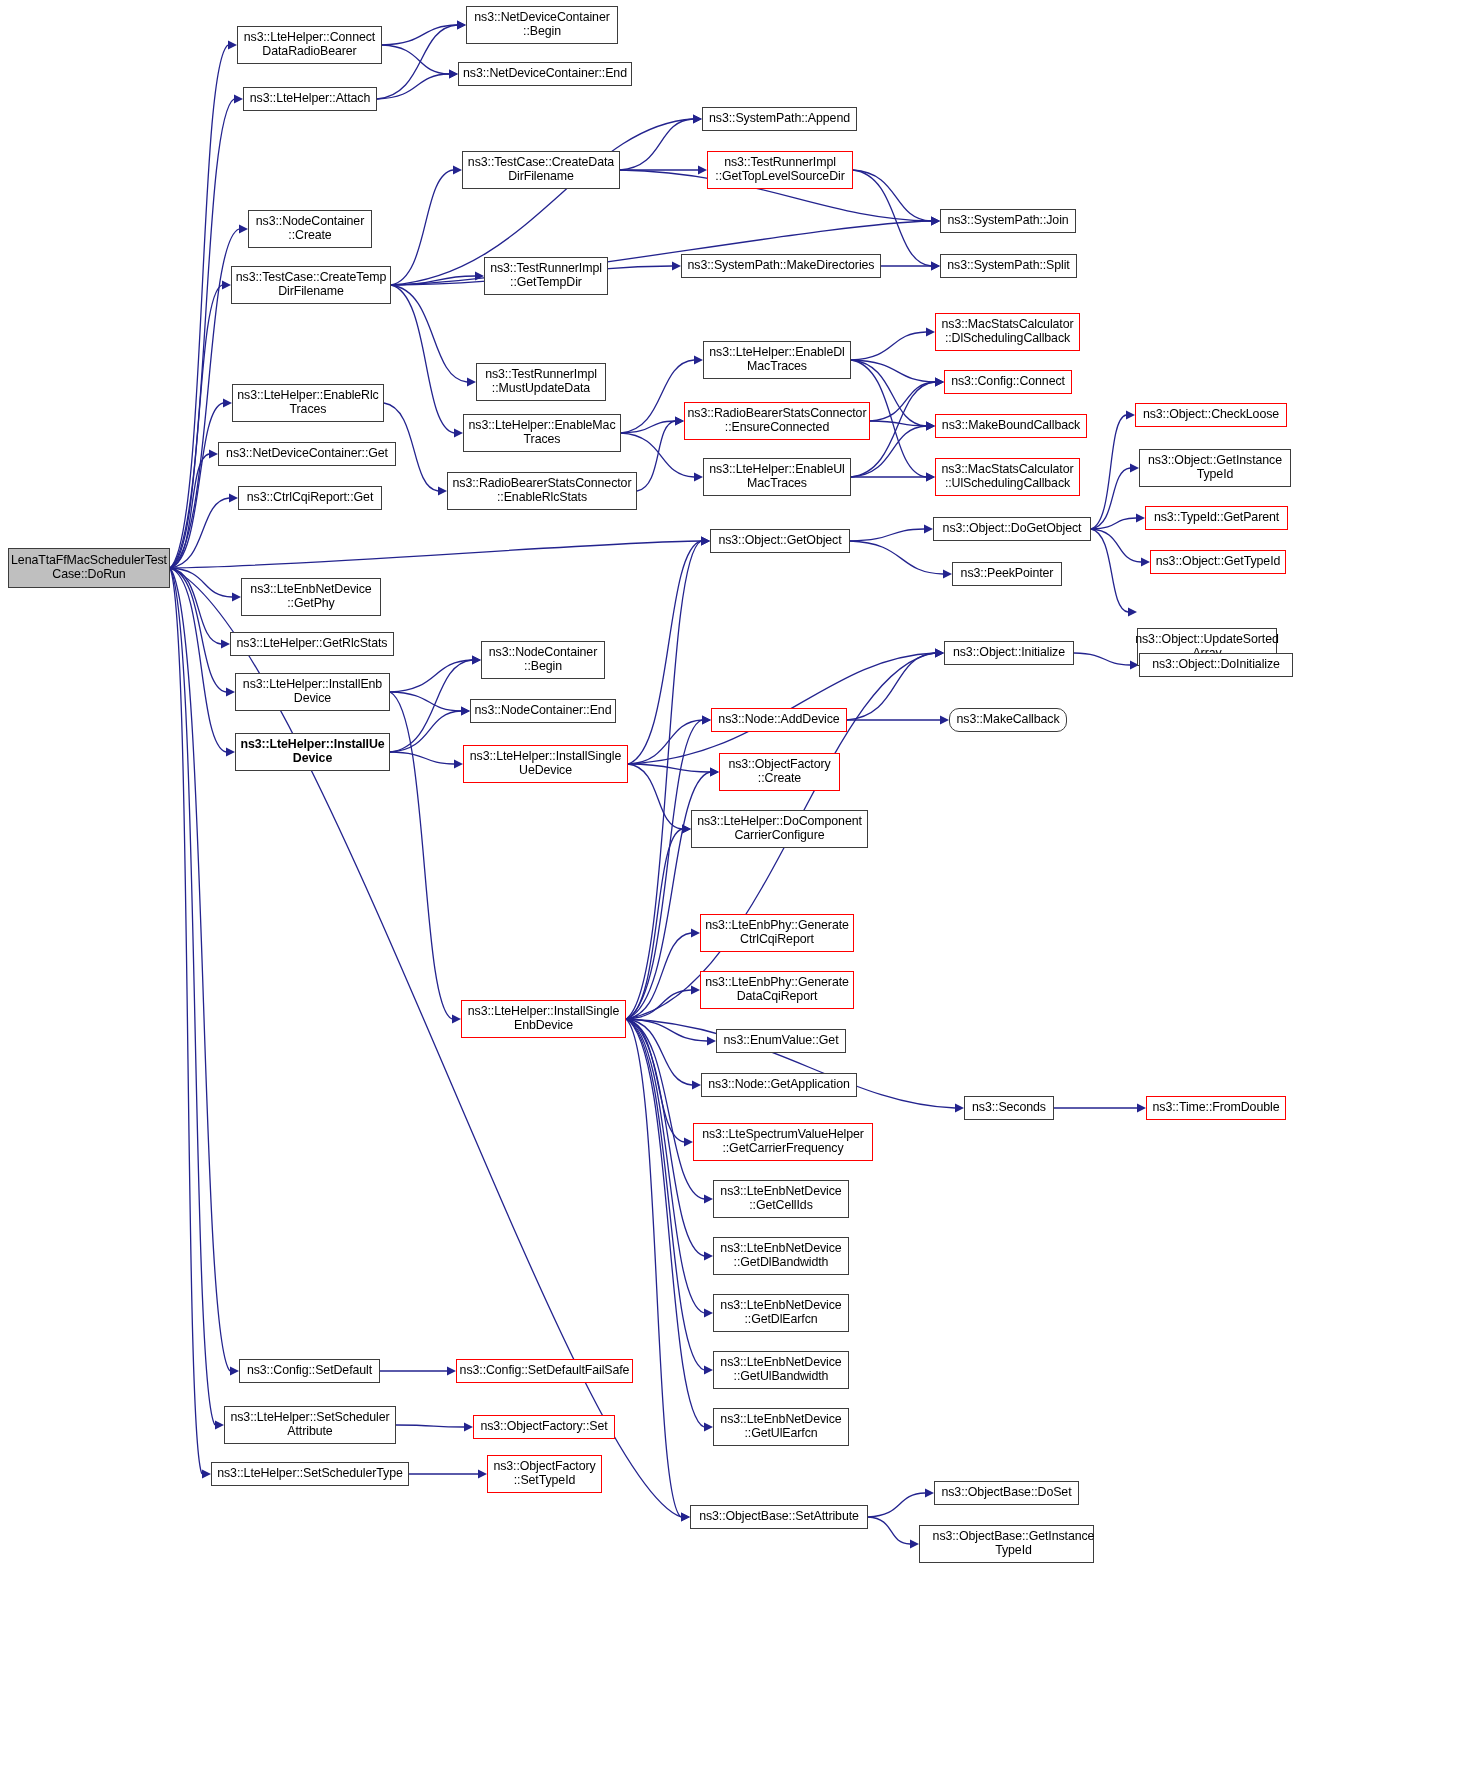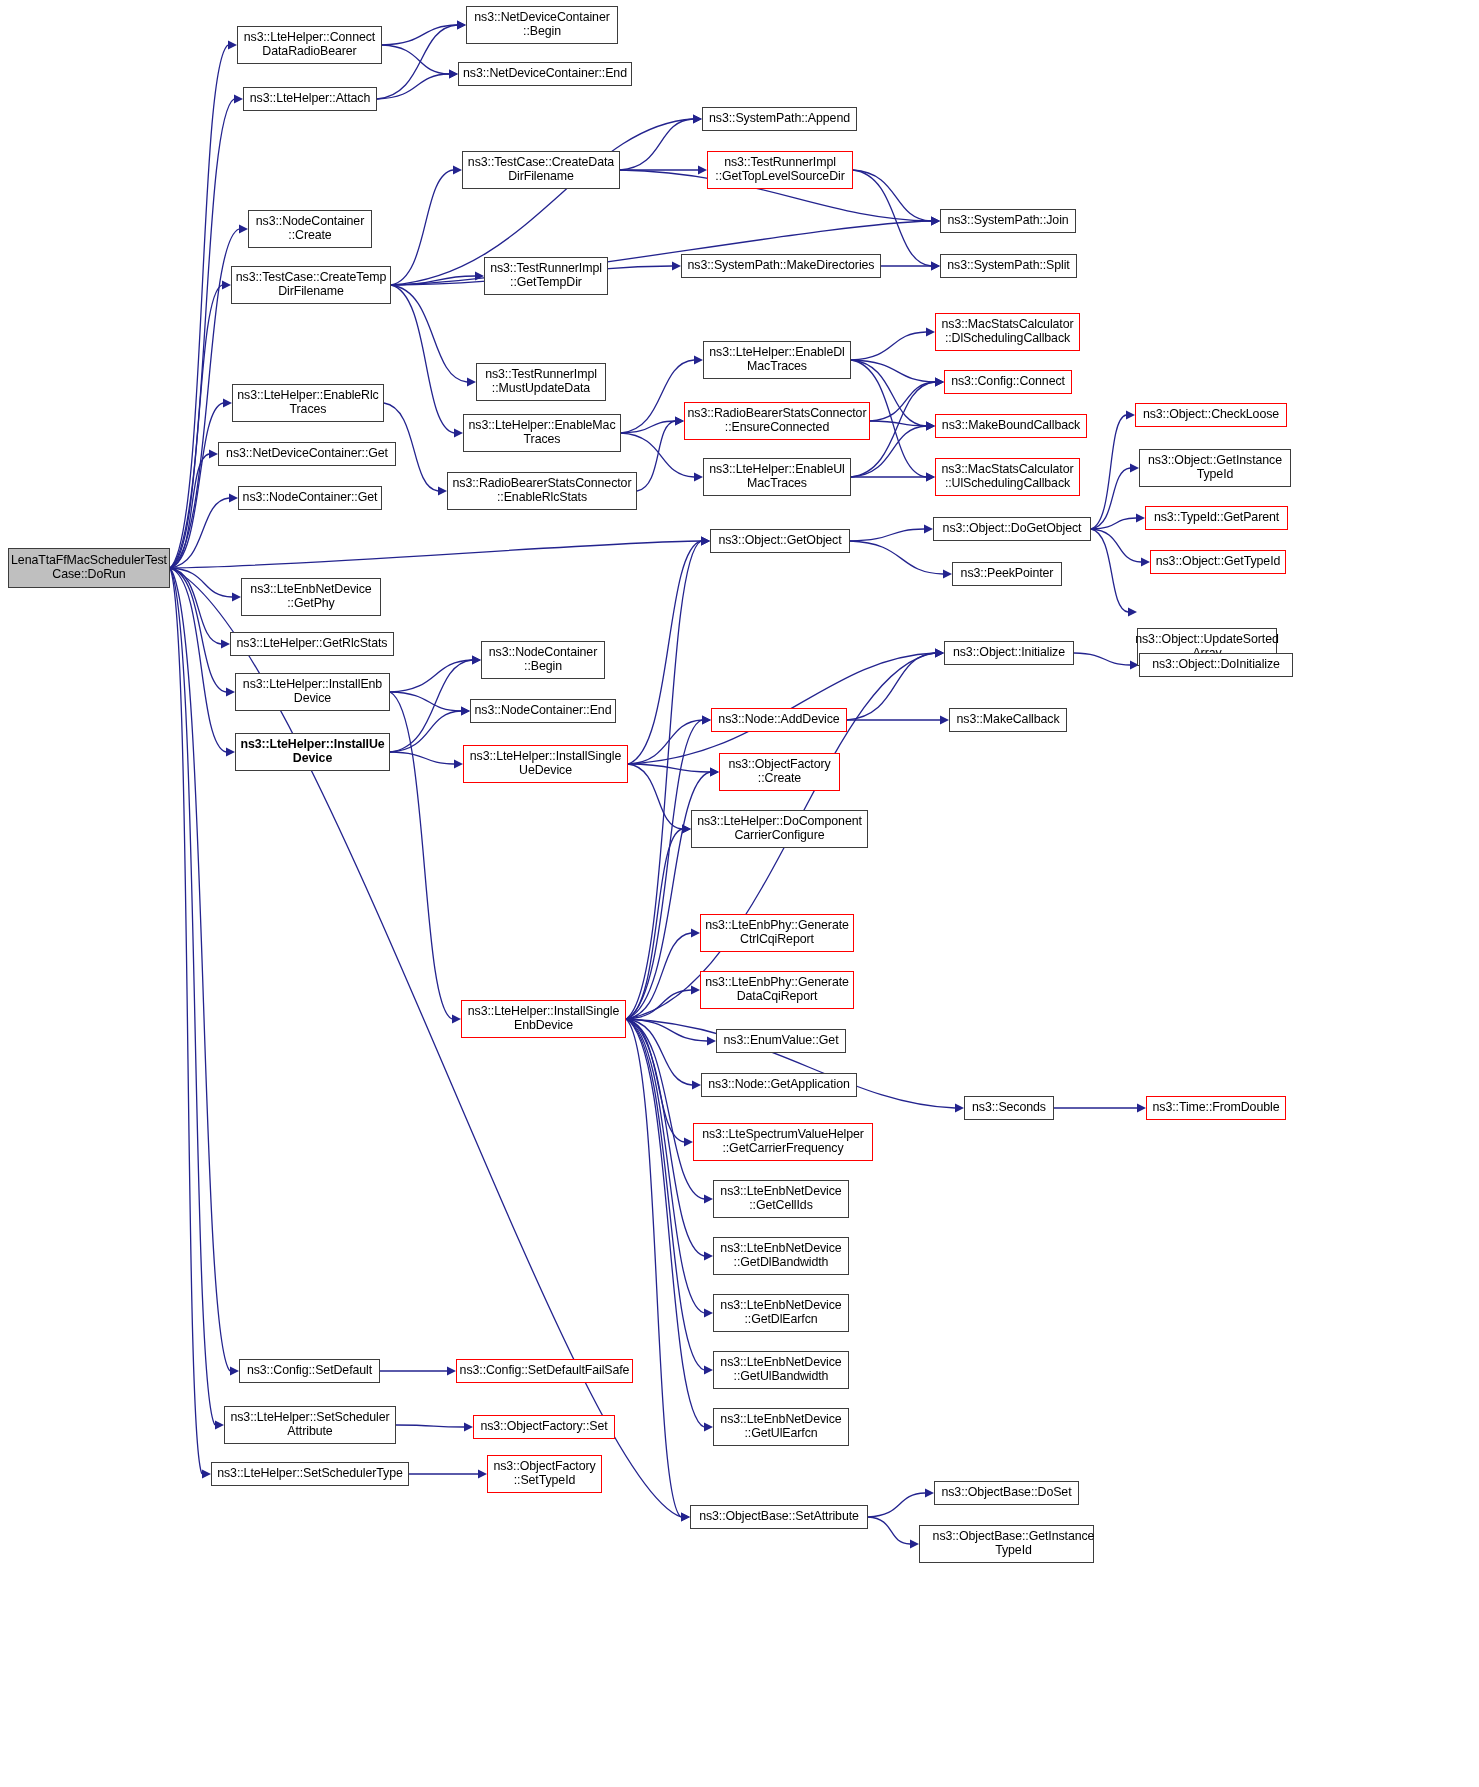--- a/index.html
+++ b/index.html
@@ -282,42 +282,42 @@
       <div class="node" style="left: 463px; top: 414px; width: 158px; height: 38px;">ns3::LteHelper::EnableMac
 Traces</div>
       <div class="node red" style="left: 1135px; top: 403px; width: 152px; height: 24px;">ns3::Object::CheckLoose</div>
       <div class="node" style="left: 218px; top: 442px; width: 178px; height: 24px;">ns3::NetDeviceContainer::Get</div>
       <div class="node" style="left: 1139px; top: 449px; width: 152px; height: 38px;">ns3::Object::GetInstance
 TypeId</div>
       <div class="node" style="left: 703px; top: 458px; width: 148px; height: 38px;">ns3::LteHelper::EnableUl
 MacTraces</div>
       <div class="node red" style="left: 935px; top: 458px; width: 145px; height: 38px;">ns3::MacStatsCalculator
 ::UlSchedulingCallback</div>
-      <div class="node" style="left: 238px; top: 486px; width: 144px; height: 24px;">ns3::NodeContainer::Get</div>
+      <div class="node" style="left: 238px; top: 486px; width: 144px; height: 24px;">ns3::CtrlCqiReport::Get</div>
       <div class="node red" style="left: 1145px; top: 506px; width: 143px; height: 24px;">ns3::TypeId::GetParent</div>
       <div class="node" style="left: 447px; top: 472px; width: 190px; height: 38px;">ns3::RadioBearerStatsConnector
 ::EnableRlcStats</div>
       <div class="node" style="left: 933px; top: 517px; width: 158px; height: 24px;">ns3::Object::DoGetObject</div>
       <div class="node" style="left: 710px; top: 529px; width: 140px; height: 24px;">ns3::Object::GetObject</div>
       <div class="node red" style="left: 1150px; top: 550px; width: 136px; height: 24px;">ns3::Object::GetTypeId</div>
       <div class="node" style="left: 952px; top: 562px; width: 110px; height: 24px;">ns3::PeekPointer</div>
       <div class="node" style="left: 241px; top: 578px; width: 140px; height: 38px;">ns3::LteEnbNetDevice
 ::GetPhy</div>
       <div class="node" style="left: 1137px; top: 628px; width: 140px; height: 38px;">ns3::Object::UpdateSorted
 Array</div>
       <div class="node" style="left: 944px; top: 641px; width: 130px; height: 24px;">ns3::Object::Initialize</div>
       <div class="node" style="left: 230px; top: 632px; width: 164px; height: 24px;">ns3::LteHelper::GetRlcStats</div>
       <div class="node" style="left: 1139px; top: 653px; width: 154px; height: 24px;">ns3::Object::DoInitialize</div>
       <div class="node" style="left: 481px; top: 641px; width: 124px; height: 38px;">ns3::NodeContainer
 ::Begin</div>
       <div class="node" style="left: 235px; top: 673px; width: 155px; height: 38px;">ns3::LteHelper::InstallEnb
 Device</div>
       <div class="node" style="left: 470px; top: 699px; width: 146px; height: 24px;">ns3::NodeContainer::End</div>
       <div class="node red" style="left: 711px; top: 708px; width: 136px; height: 24px;">ns3::Node::AddDevice</div>
-      <div class="node" style="left: 949px; top: 708px; width: 118px; height: 24px;">ns3::MakeCallback</div>
+      <div class="node" style="left: 949px; top: 708px; width: 118px; height: 24px; border-radius: 10px;">ns3::MakeCallback</div>
       <div class="node" style="left: 235px; top: 733px; width: 155px; height: 38px; font-weight: bold;">ns3::LteHelper::InstallUe
 Device</div>
       <div class="node red" style="left: 463px; top: 745px; width: 165px; height: 38px;">ns3::LteHelper::InstallSingle
 UeDevice</div>
       <div class="node red" style="left: 719px; top: 753px; width: 121px; height: 38px;">ns3::ObjectFactory
 ::Create</div>
       <div class="node" style="left: 691px; top: 810px; width: 177px; height: 38px;">ns3::LteHelper::DoComponent
 CarrierConfigure</div>
       <div class="node red" style="left: 700px; top: 914px; width: 154px; height: 38px;">ns3::LteEnbPhy::Generate
 CtrlCqiReport</div>

